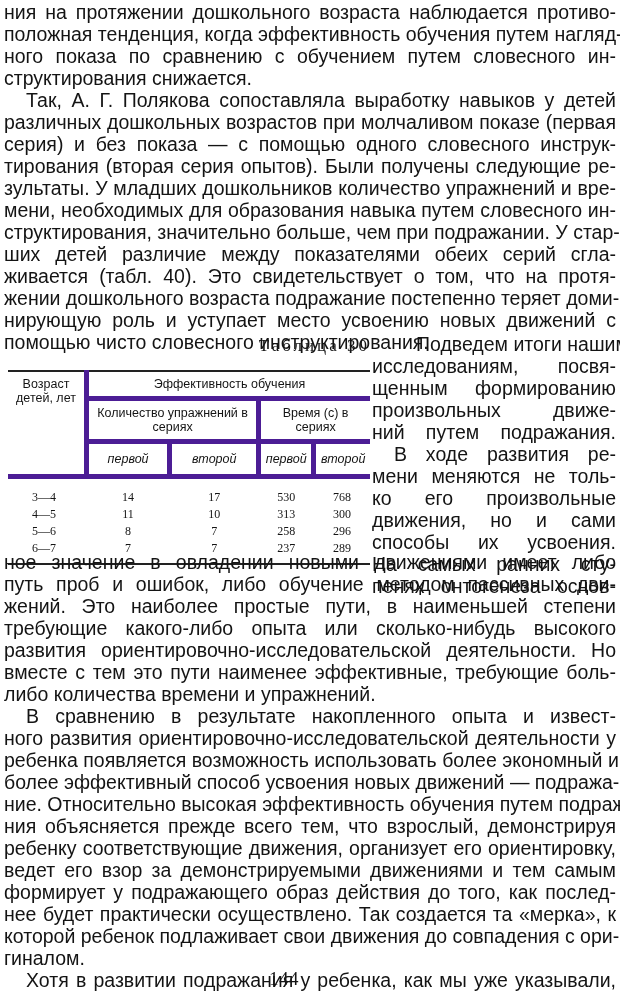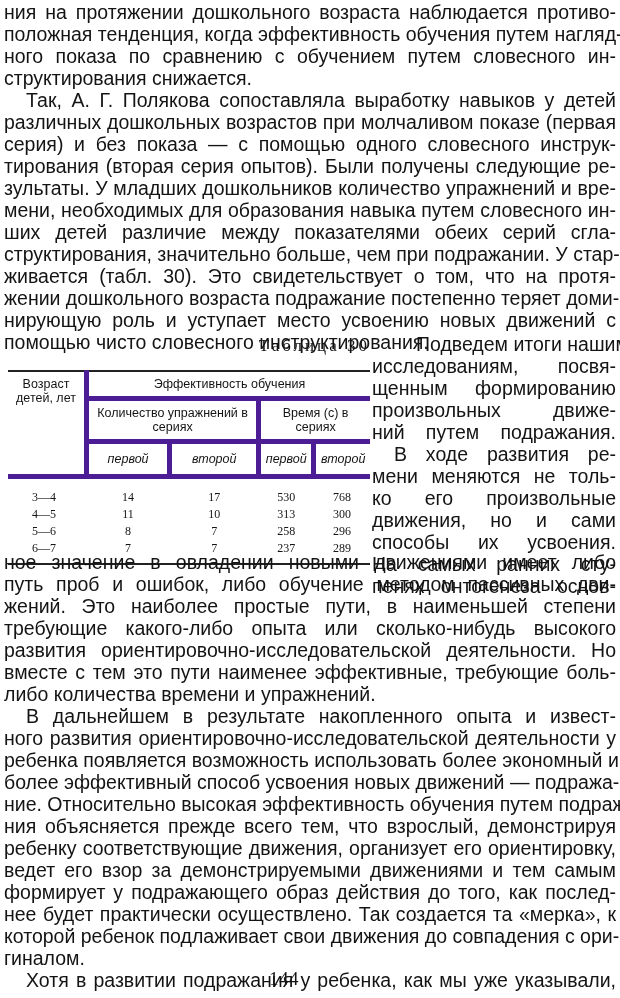--- a/index.html
+++ b/index.html
@@ -64,23 +64,23 @@
     <span class="l">ного показа по сравнению с обучением путем словесного ин-</span>
     <span class="l last">структирования снижается.</span>
   </p>
   <p class="p">
     <span class="l indent">Так, А. Г. Полякова сопоставляла выработку навыков у детей</span>
     <span class="l">различных дошкольных возрастов при молчаливом показе (первая</span>
     <span class="l">серия) и без показа — с помощью одного словесного инструк-</span>
     <span class="l">тирования (вторая серия опытов). Были получены следующие ре-</span>
     <span class="l">зультаты. У младших дошкольников количество упражнений и вре-</span>
     <span class="l">мени, необходимых для образования навыка путем словесного ин-</span>
+    <span class="l">структирования, значительно больше, чем при подражании. У стар-</span>
     <span class="l">ших детей различие между показателями обеих серий сгла-</span>
-    <span class="l">структирования, значительно больше, чем при подражании. У стар-</span>
-    <span class="l">живается (табл. 30). Это свидетельствует о том, что на протя-</span>
+    <span class="l">живается (табл. 40). Это свидетельствует о том, что на протя-</span>
     <span class="l">жении дошкольного возраста подражание постепенно теряет доми-</span>
     <span class="l">нирующую роль и уступает место усвоению новых движений с</span>
     <span class="l last">помощью чисто словесного инструктирования.</span>
   </p>
 </div>
 
 <div class="side-area">
   <div class="table-wrap">
     <div class="table-caption">Таблица 30</div>
     <table class="data">
@@ -155,21 +155,21 @@
   <p class="p">
     <span class="l">ное значение в овладении новыми движениями имеет либо</span>
     <span class="l">путь проб и ошибок, либо обучение методом пассивных дви-</span>
     <span class="l">жений. Это наиболее простые пути, в наименьшей степени</span>
     <span class="l">требующие какого-либо опыта или сколько-нибудь высокого</span>
     <span class="l">развития ориентировочно-исследовательской деятельности. Но</span>
     <span class="l">вместе с тем это пути наименее эффективные, требующие боль-</span>
     <span class="l last">либо количества времени и упражнений.</span>
   </p>
   <p class="p">
-    <span class="l indent">В дальнейшем в результате накопленного опыта и извест-</span>
+    <span class="l indent">В сравнению в результате накопленного опыта и извест-</span>
     <span class="l">ного развития ориентировочно-исследовательской деятельности у</span>
     <span class="l">ребенка появляется возможность использовать более экономный и</span>
     <span class="l">более эффективный способ усвоения новых движений — подража-</span>
     <span class="l">ние. Относительно высокая эффективность обучения путем подража-</span>
     <span class="l">ния объясняется прежде всего тем, что взрослый, демонстрируя</span>
     <span class="l">ребенку соответствующие движения, организует его ориентировку,</span>
     <span class="l">ведет его взор за демонстрируемыми движениями и тем самым</span>
     <span class="l">формирует у подражающего образ действия до того, как послед-</span>
     <span class="l">нее будет практически осуществлено. Так создается та «мерка», к</span>
     <span class="l">которой ребенок подлаживает свои движения до совпадения с ори-</span>

